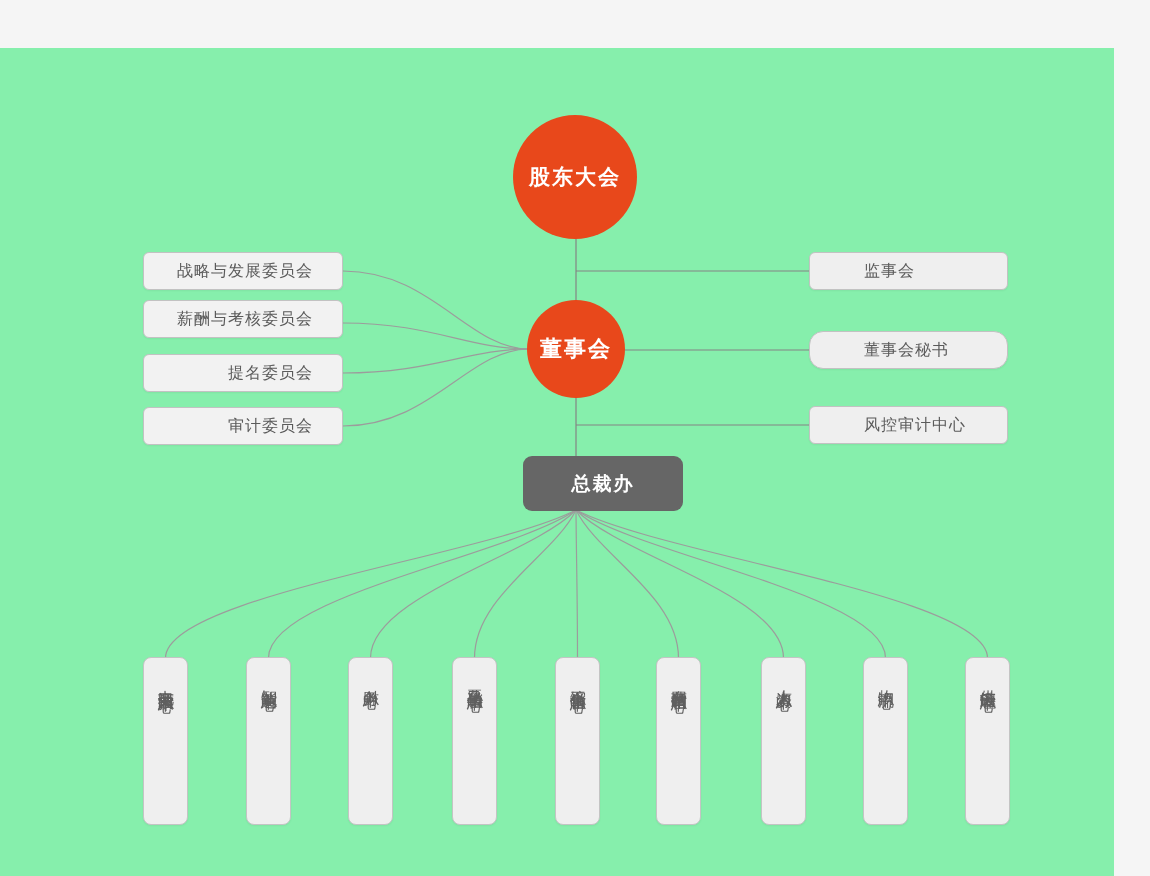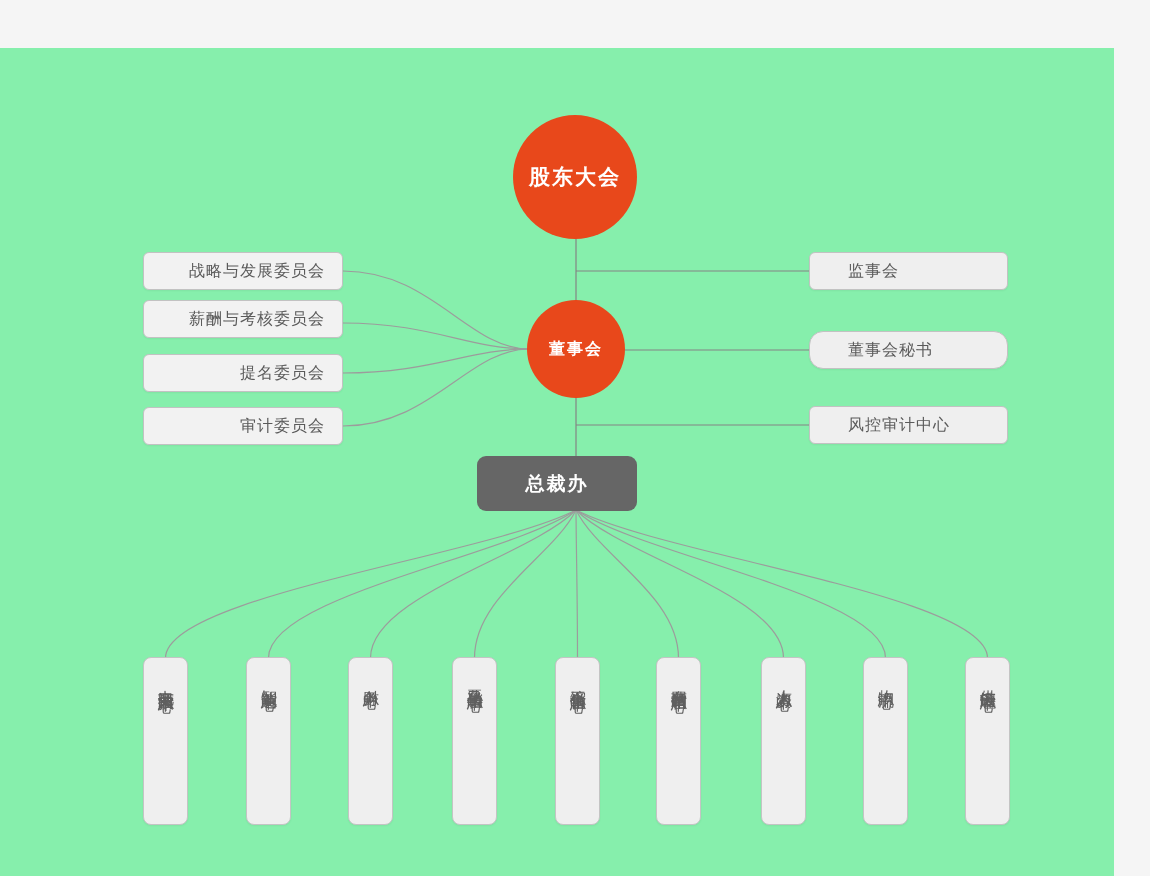--- a/index.html
+++ b/index.html
@@ -24,40 +24,40 @@
   .circle{
     border-radius:50%;
     background:#e8481b;
     color:#ffffff;
     font-weight:bold;
     display:flex;align-items:center;justify-content:center;
     letter-spacing:2px;
     cursor:default;
   }
   .circle.big{left:513px;top:67px;width:124px;height:124px;font-size:21px;}
-  .circle.mid{left:527px;top:252px;width:98px;height:98px;font-size:16px;}
+  .circle.mid{left:527px;top:252px;width:98px;height:98px;font-size:22px;}
 
   .office{
-    left:477px;top:408px;width:160px;height:55px;
+    left:523px;top:408px;width:160px;height:55px;
     background:#666666;border-radius:9px;
     color:#ffffff;font-weight:bold;font-size:19px;letter-spacing:2px;
     display:flex;align-items:center;justify-content:center;
   }
 
   .hnode{
     width:200px;height:38px;
     background:#f2f2f2;
     border:1px solid #c2c2c2;
     border-radius:6px;
     display:flex;align-items:center;
     font-size:16px;color:#5a5a5a;letter-spacing:1px;
     box-shadow:0 1px 2px rgba(0,0,0,0.05);
   }
-  .hnode.left{left:143px;justify-content:flex-end;padding-right:17px;}
-  .hnode.right{left:809px;width:199px;background:#efefef;justify-content:flex-start;padding-left:38px;}
+  .hnode.left{left:143px;justify-content:flex-end;padding-right:29px;}
+  .hnode.right{left:809px;width:199px;background:#efefef;justify-content:flex-start;padding-left:54px;}
 
   .dept{
     top:609px;width:45px;height:168px;
     background:#efefef;
     border:1px solid #c4c4c4;
     border-radius:8px;
     display:flex;justify-content:center;align-items:flex-start;
     padding-top:19px;
     box-shadow:0 1px 2px rgba(0,0,0,0.05);
   }

